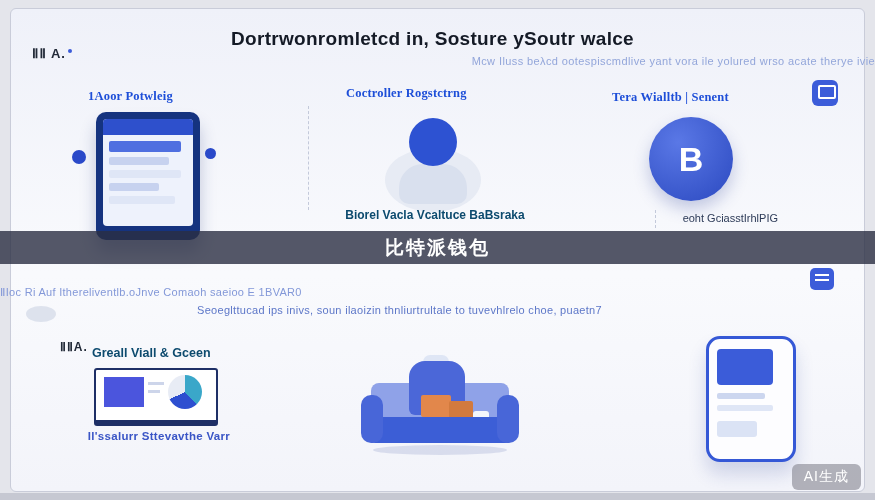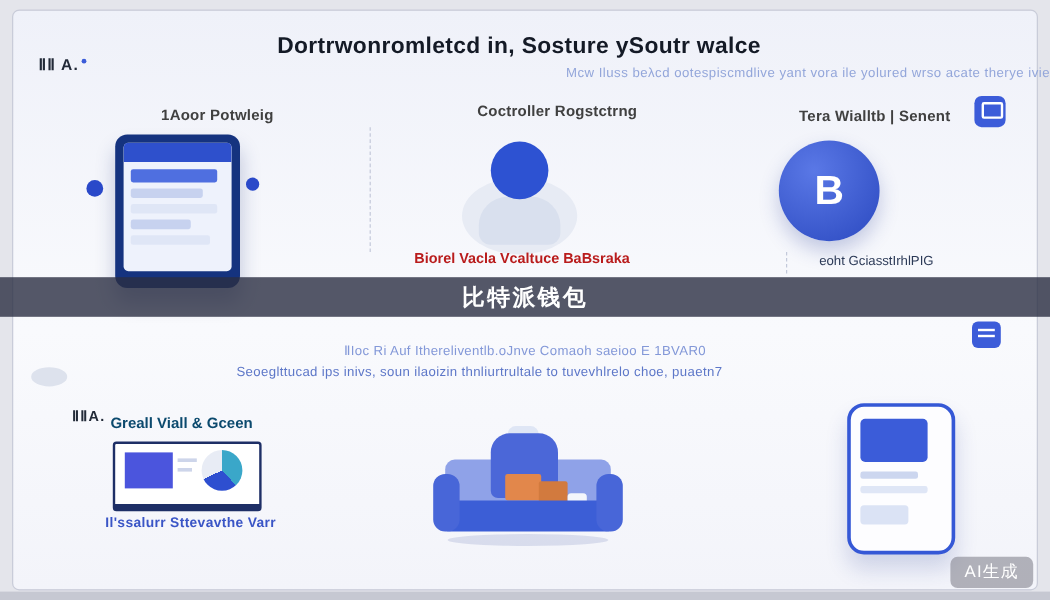--- a/index.html
+++ b/index.html
@@ -19,21 +19,21 @@
   }
   .bottom-strip{left:0;bottom:0;width:875px;height:7px;background:#c6c8d2;}
 
   
   .logo-top{left:32px;top:46px;font-size:13px;font-weight:700;color:#222a38;letter-spacing:1px;}
   .logo-dot{display:inline-block;width:4px;height:4px;border-radius:50%;background:#3b5cd9;margin-left:2px;vertical-align:super;}
   .title{left:0;top:28px;width:865px;text-align:center;font-size:19px;font-weight:700;color:#141a26;letter-spacing:.3px;}
   .subtitle{left:0;top:55px;width:875px;text-align:right;font-size:11px;color:#93a6da;letter-spacing:.4px;}
 
   
-  .col-label{font-size:12.5px;font-weight:600;color:#404040;text-align:right;letter-spacing:.2px;}
+  .col-label{font-size:12.5px;font-weight:600;color:#1d4ed8;text-align:left;letter-spacing:.2px;font-family:Liberation Serif, serif;}
   .label-1{left:88px;top:89px;width:140px;}
   .label-2{left:346px;top:86px;width:185px;}
   .label-3{left:612px;top:90px;width:180px;}
 
   
   .icon-blue{background:#3c5cd9;border-radius:6px;}
   .icon-wallet{left:812px;top:80px;width:26px;height:26px;}
   .icon-wallet .inner{position:absolute;left:6px;top:5px;width:14px;height:10px;border:2px solid #fff;border-radius:2px;}
   .icon-card{left:810px;top:268px;width:24px;height:22px;border-radius:5px;}
   .icon-card .bar{position:absolute;left:5px;width:14px;height:2px;background:#fff;}
@@ -51,41 +51,41 @@
   .phone-left .r5{position:absolute;left:6px;top:77px;width:66px;height:8px;background:#dfe6f6;border-radius:2px;}
   .dot{border-radius:50%;background:#2a49c9;}
   .dot-a{left:72px;top:150px;width:14px;height:14px;}
   .dot-b{left:205px;top:148px;width:11px;height:11px;}
 
   
   .person{left:385px;top:118px;width:96px;height:100px;}
   .person .blob{position:absolute;left:0;top:30px;width:96px;height:64px;background:#e7ebf4;border-radius:50%;}
   .person .head{position:absolute;left:24px;top:0;width:48px;height:48px;background:#2d52d2;border-radius:50%;}
   .person .body{position:absolute;left:14px;top:46px;width:68px;height:40px;background:#d9e0ee;border-radius:24px 24px 10px 10px;}
-  .caption-mid{left:335px;top:208px;width:200px;text-align:center;font-size:12px;font-weight:600;color:#b91c1c;}
+  .caption-mid{left:335px;top:208px;width:200px;text-align:center;font-size:12px;font-weight:600;color:#0c4a6e;}
 
   
   .coin{left:649px;top:117px;width:84px;height:84px;border-radius:50%;
     background:radial-gradient(circle at 35% 30%, #5a78e6, #2b49c0);
     box-shadow:0 8px 16px rgba(40,60,150,.25);
     display:flex;align-items:center;justify-content:center;color:#fff;font-size:34px;font-weight:700;}
   .caption-right{left:606px;top:212px;width:172px;text-align:right;font-size:11px;font-weight:400;color:#2c3a57;}
 
   
   .dash{border-left:1.5px dashed #c3c9da;width:0;}
   .dash1{left:308px;top:106px;height:104px;}
   .dash2{left:655px;top:210px;height:18px;}
 
   
   .banner{left:0;top:231px;width:875px;height:33px;background:rgba(43,46,66,.8);
     display:flex;align-items:center;justify-content:center;}
   .banner .txt{color:#fff;font-size:19px;font-weight:700;letter-spacing:2px;}
 
   
-  .mid1{left:0;top:286px;width:875px;text-align:center;font-size:11px;color:#8398d8;letter-spacing:.3px;}
+  .mid1{left:0;top:286px;width:875px;font-size:11px;color:#8398d8;letter-spacing:.3px;}
   .mid2{left:0;top:304px;width:719px;text-align:center;font-size:11px;color:#5d77c8;letter-spacing:.3px;margin-left:40px;}
   .ellipse{left:26px;top:306px;width:30px;height:16px;background:#dde2ed;border-radius:50%;}
 
   
   .logo-bottom{left:32px;top:340px;font-size:12px;font-weight:700;color:#222a38;letter-spacing:1px;padding-left:28px;}
   .label-bl{left:92px;top:346px;width:150px;font-size:12.5px;font-weight:600;color:#0c4a6e;}
   .chart-card{left:94px;top:368px;width:120px;height:50px;background:#fff;border:2px solid #1e2f66;border-bottom-width:6px;border-radius:3px;}
   .chart-card .sq{position:absolute;left:8px;top:7px;width:40px;height:30px;background:#4b55dd;}
   .chart-card .pie{position:absolute;right:14px;top:5px;width:34px;height:34px;border-radius:50%;
     background:conic-gradient(#3aa7c9 0 38%, #2e4fd0 38% 68%, #e8ecf5 68% 100%);}

